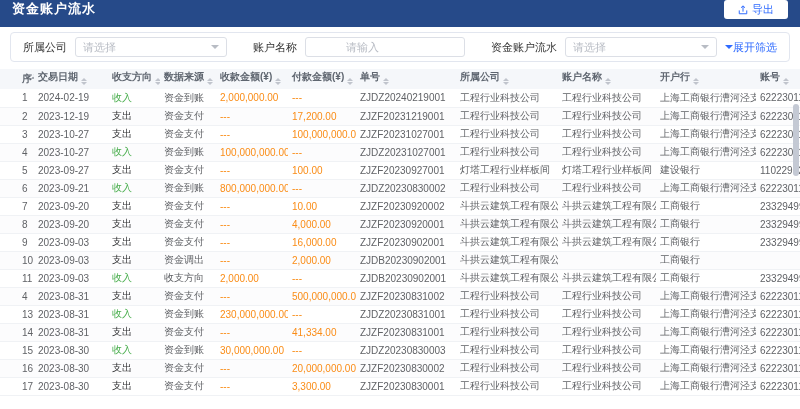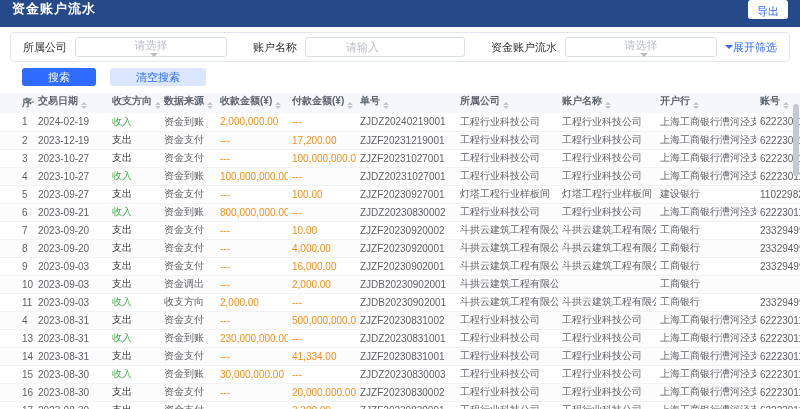--- a/index.html
+++ b/index.html
@@ -9,36 +9,36 @@
     background:#fff; font-family:"Liberation Sans","DejaVu Sans",sans-serif;
     color:#606266;
   }
   
   .topbar {
     height:27px; background:#264a89; display:flex; align-items:flex-start;
     justify-content:space-between; padding:0 12px;
   }
   .topbar .title { color:#fff; font-size:13px; font-weight:bold; letter-spacing:1px; }
   .export-btn {
-    background:#fff; border:none; border-radius:3px; height:19px; padding:0 9px;
-    display:flex; align-items:center; gap:4px; color:#2f6bff; font-size:11px; cursor:pointer;flex-direction:column;
+    background:#fff; border:none; border-radius:3px; height:19px; padding:0 14px;
+    display:flex; align-items:center; gap:4px; color:#2f6bff; font-size:11px; cursor:pointer;
   }
   
   .filter-box {
     margin:5px 10px 0; border:1px solid #e2e6ef; border-radius:4px;
     height:30px; display:flex; align-items:center; padding:0 12px; gap:8px;
     background:#fff;
   }
   .f-label { font-size:11px; color:#333; white-space:nowrap; }
   .select, .f-input {
     height:20px; border:1px solid #dcdfe6; border-radius:3px; background:#fff;
     display:flex; align-items:center; justify-content:space-between;
     padding:0 7px; font-size:11px;
   }
-  .select { width:168px; cursor:pointer;flex-direction:column; }
+  .select { width:168px; cursor:pointer; }
   .f-input { width:160px; color:#606266;padding-left:40px; }
   .f-input::placeholder { color:#b8bcc4; }
   .ph { color:#b8bcc4; }
   .chev {
     width:0; height:0; border-left:4px solid transparent; border-right:4px solid transparent;
     border-top:4px solid #b8bcc4; margin-left:6px;
   }
   .expand-link {
     margin-left:auto; color:#2f6bff; font-size:11px; display:flex; align-items:center;
     gap:0; cursor:pointer; white-space:nowrap;
@@ -115,24 +115,20 @@
       <span class="ph">请选择</span>
       <span class="chev"></span>
     </div>
 
     <div class="expand-link">
       <span class="chev-blue"></span>
       <span>展开筛选</span>
     </div>
   </div>
 
-  <div class="btn-row">
-    <button class="btn primary">搜索</button>
-    <button class="btn light">清空搜索</button>
-  </div>
 
   <div class="table-wrap">
     <table>
       <colgroup>
         <col style="width:34px">
           <col style="width:74px">
           <col style="width:52px">
           <col style="width:56px">
         <col style="width:72px">
           <col style="width:68px">

